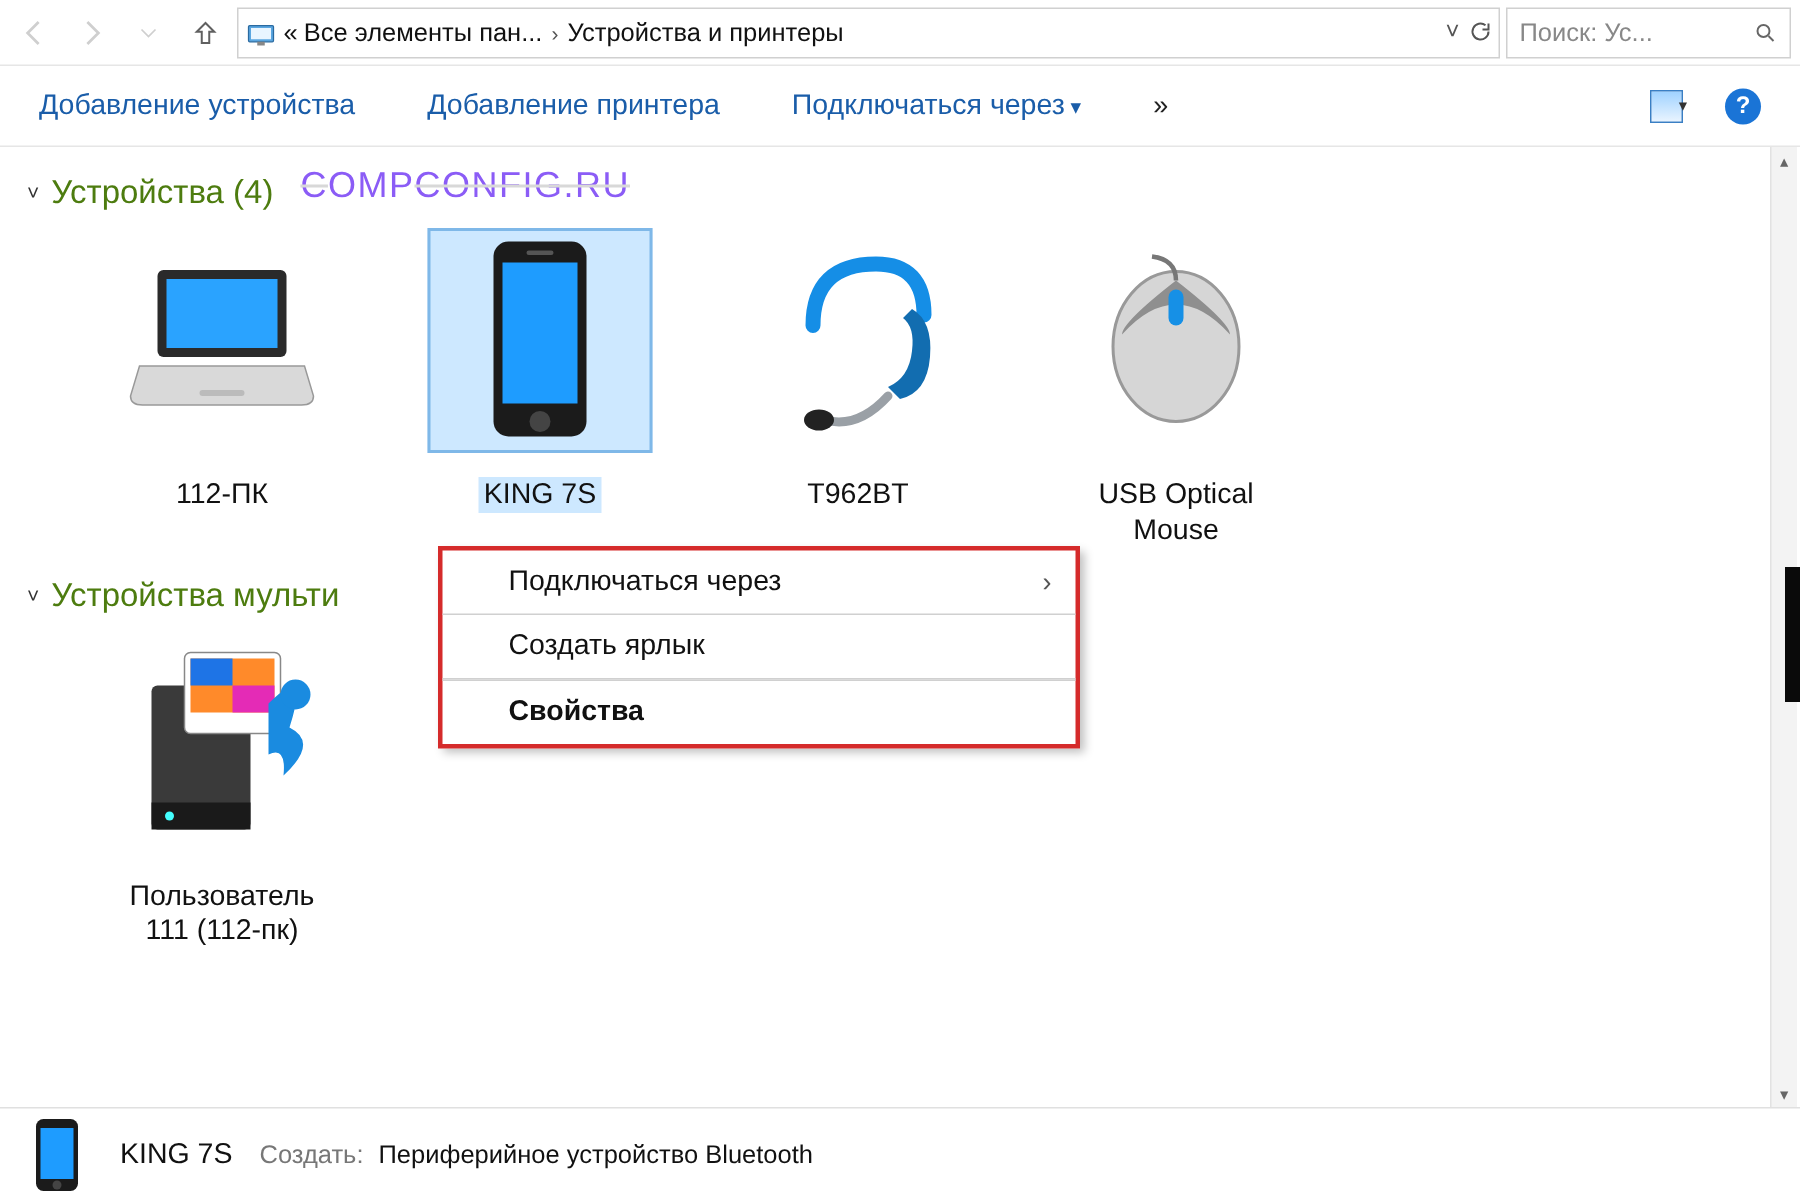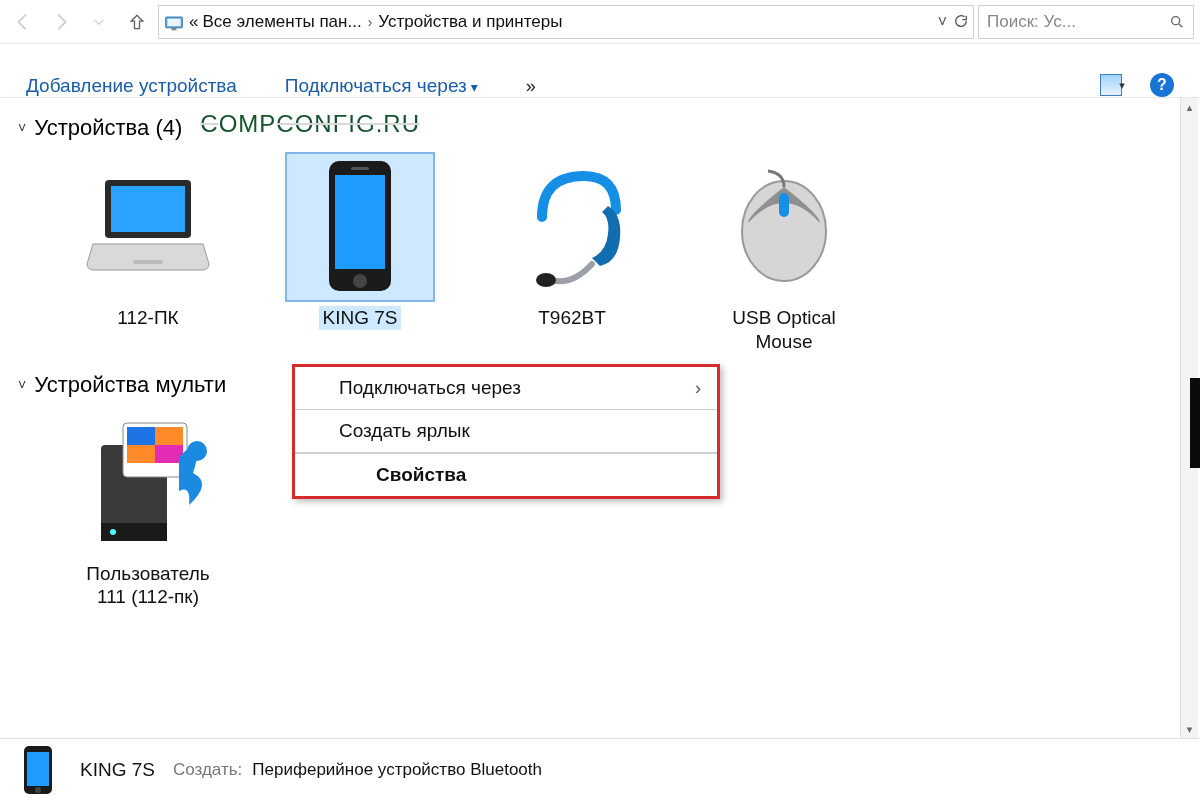--- a/index.html
+++ b/index.html
@@ -6,53 +6,53 @@
 body { background: #fff; width: 1200px; height: 800px; overflow: hidden; position: relative; }
 
 .addrbar { display: flex; align-items: center; height: 44px; padding: 0 6px; gap: 4px; border-bottom: 1px solid #e6e6e6; }
 .nav-btn { width: 34px; height: 34px; display: flex; align-items: center; justify-content: center; color: #707070; }
 .nav-btn.disabled { color: #cfcfcf; }
 .addr-box { flex: 1; height: 34px; border: 1px solid #d0d0d0; display: flex; align-items: center; padding: 0 4px; gap: 4px; }
 .addr-icon { width: 22px; height: 22px; display: flex; align-items: center; justify-content: center; }
 .crumb { font-size: 17px; color: #111; white-space: nowrap; }
 .sep { color: #555; font-size: 14px; padding: 0 2px; }
 .addr-drops { display: flex; gap: 6px; margin-left: auto; color: #555; }
-.search-box { width: 216px; height: 34px; border: 1px solid #d0d0d0; display: flex; align-items: center; padding: 0 8px; color: #888; font-size: 17px; gap: 6px; }
+.search-box { width: 190px; height: 34px; border: 1px solid #d0d0d0; display: flex; align-items: center; padding: 0 8px; color: #888; font-size: 17px; gap: 6px; }
 .search-box .sicon { margin-left: auto; }
 
-.toolbar { display: flex; align-items: flex-end; height: 54px; padding: 0 26px; gap: 48px; border-bottom: 1px solid #e6e6e6; }
+.toolbar { display: flex; align-items: center; height: 54px; padding: 0 26px; gap: 48px; border-bottom: 1px solid #e6e6e6; }
 .tb-link { font-size: 19px; color: #1a5da9; cursor: pointer; }
 .tb-link.drop::after { content: " ▾"; font-size: 14px; }
 .tb-overflow { font-size: 18px; color: #222; }
 .tb-right { margin-left: auto; display: flex; align-items: center; gap: 28px; }
 .tb-smallicon { width: 22px; height: 22px; display:flex; align-items:center; justify-content:center; font-size:12px; }
 .tb-smallicon.pic { border:1px solid #3a7fc4; background: linear-gradient(#9fd2ff,#e9f4ff); }
 .tb-smallicon.pic::after{ content:"▾"; color:#333; margin-left:22px; font-size:11px;}
 .help-icon { width: 24px; height:24px; border-radius:50%; background:#1a74d6; color:#fff; display:flex; align-items:center; justify-content:center; font-weight:bold; font-size:16px;}
 
 .content { position: relative; padding: 10px 18px; height: 640px; }
 .group-hdr { display:flex; align-items:center; gap:8px; margin: 6px 0 4px; }
 .gh-chev { color:#333; font-size:14px; }
-.gh-label { font-size: 22px; color: #000000; }
-.watermark { font-size: 24px; color: #14532d; letter-spacing: 1px; position: relative; top: -4px; left: 10px;}
+.gh-label { font-size: 22px; color: #4d7c0f; }
+.watermark { font-size: 24px; color: #8b5cf6; letter-spacing: 1px; position: relative; top: -4px; left: 10px;}
 .wm-strike { text-decoration: line-through; text-decoration-color:#d8d8d8; }
 
 .device-row { display:flex; gap: 32px; padding: 6px 10px 0 40px; }
 .device { width: 180px; display:flex; flex-direction:column; align-items:center; }
 .device .icn { width: 150px; height: 150px; display:flex; align-items:center; justify-content:center; border:2px solid transparent; }
 .device.selected .icn { background:#cde8ff; border:2px solid #7fb8e8; }
-.device .lbl { font-size: 19px; color:#111; text-align:center; margin-top:4px; line-height:1.25; white-space:pre-line; }
+.device .lbl { font-size: 19px; color:#111; text-align:center; margin-top:16px; line-height:1.25; white-space:pre-line; }
 .device.selected .lbl { background:#cde8ff; padding:0 4px; }
 
 .ctx { position:absolute; left: 292px; top: 266px; width: 428px; background:#fff; border:3px solid #d52b2b; box-shadow: 3px 3px 6px rgba(0,0,0,0.25); }
 .ctx-item { display:flex; align-items:center; padding: 10px 16px 10px 44px; font-size:19px; color:#111; position:relative; }
 .ctx-item .ci-icon { position:absolute; left:12px; width:22px; height:22px; display:flex; align-items:center; justify-content:center;}
 .ctx-item .arrow { margin-left:auto; color:#555; font-size:18px;}
 .ctx-divider { height:1px; background:#d0d0d0; margin: 0; }
-.ctx-item.bold { font-weight:600;margin-left:37px; }
+.ctx-item.bold { font-weight:600; }
 
 .scroll-track { position:absolute; right:2px; top:0; width:18px; height:640px; background:#f3f3f3; border-left:1px solid #e2e2e2;}
 .scroll-up, .scroll-down { height:18px; display:flex; align-items:center; justify-content:center; color:#666; font-size:11px;}
 .scroll-down { position:absolute; bottom:0; width:100%; }
 .sidestub { position:absolute; right:0; top:280px; width:10px; height:90px; background:#0a0a0a; }
 
 .statusbar { position:absolute; left:0; right:0; bottom:0; height:62px; border-top:1px solid #e0e0e0; display:flex; align-items:center; padding: 4px 14px; gap: 18px; background:#fff; }
 .sb-thumb { width:48px; height:48px; display:flex; align-items:center; justify-content:center; }
 .sb-text { display:flex; flex-direction:column; }
 .sb-title { font-size:19px; color:#111; }
@@ -113,20 +113,21 @@
       <svg width="16" height="16" viewBox="0 0 24 24">
           <circle cx="10" cy="10" r="6" fill="none" stroke="#666" stroke-width="2"></circle>
           <path d="M15 15l5 5" stroke="#666" stroke-width="2"></path>
         </svg>
     </span>
   </div>
 </div>
 
 <div class="toolbar">
   <span class="tb-link">Добавление устройства</span>
+  <span class="tb-link">Добавление принтера</span>
   <span class="tb-link drop">Подключаться через</span>
   <span class="tb-overflow">»</span>
   <div class="tb-right">
     <span class="tb-smallicon pic"></span>
     <span class="help-icon">?</span>
   </div>
 </div>
 
 <div class="content">
 

